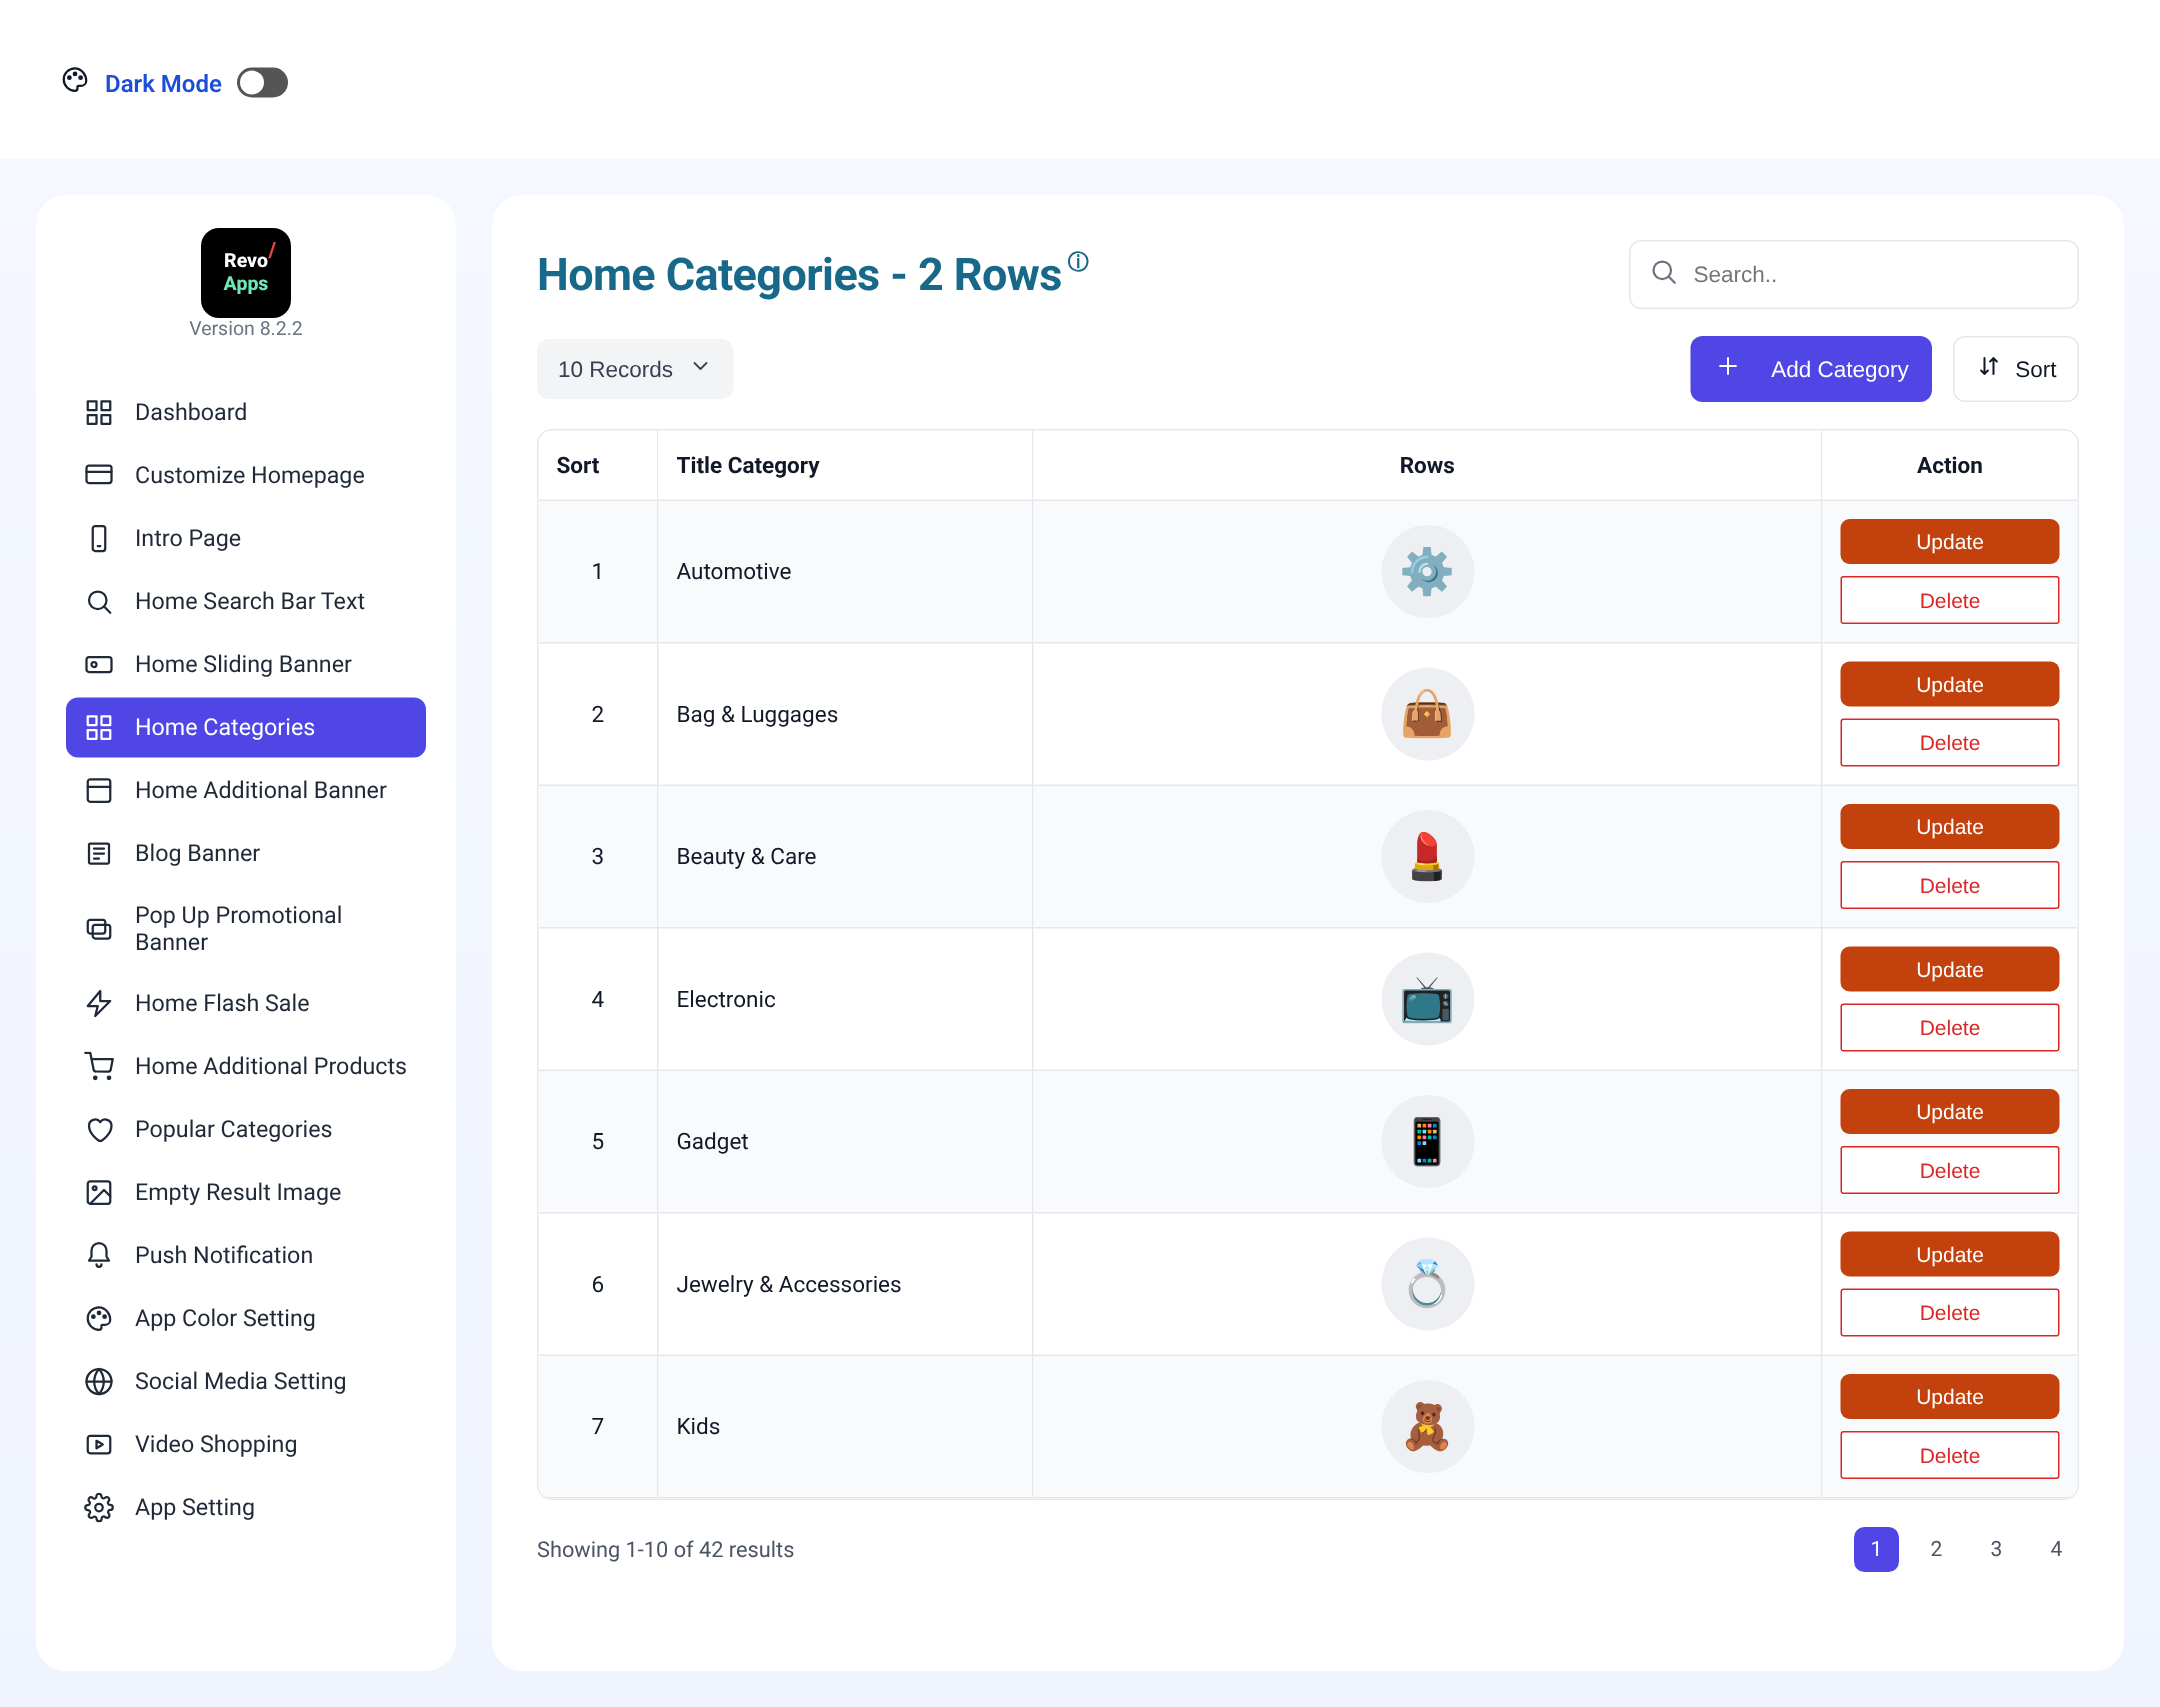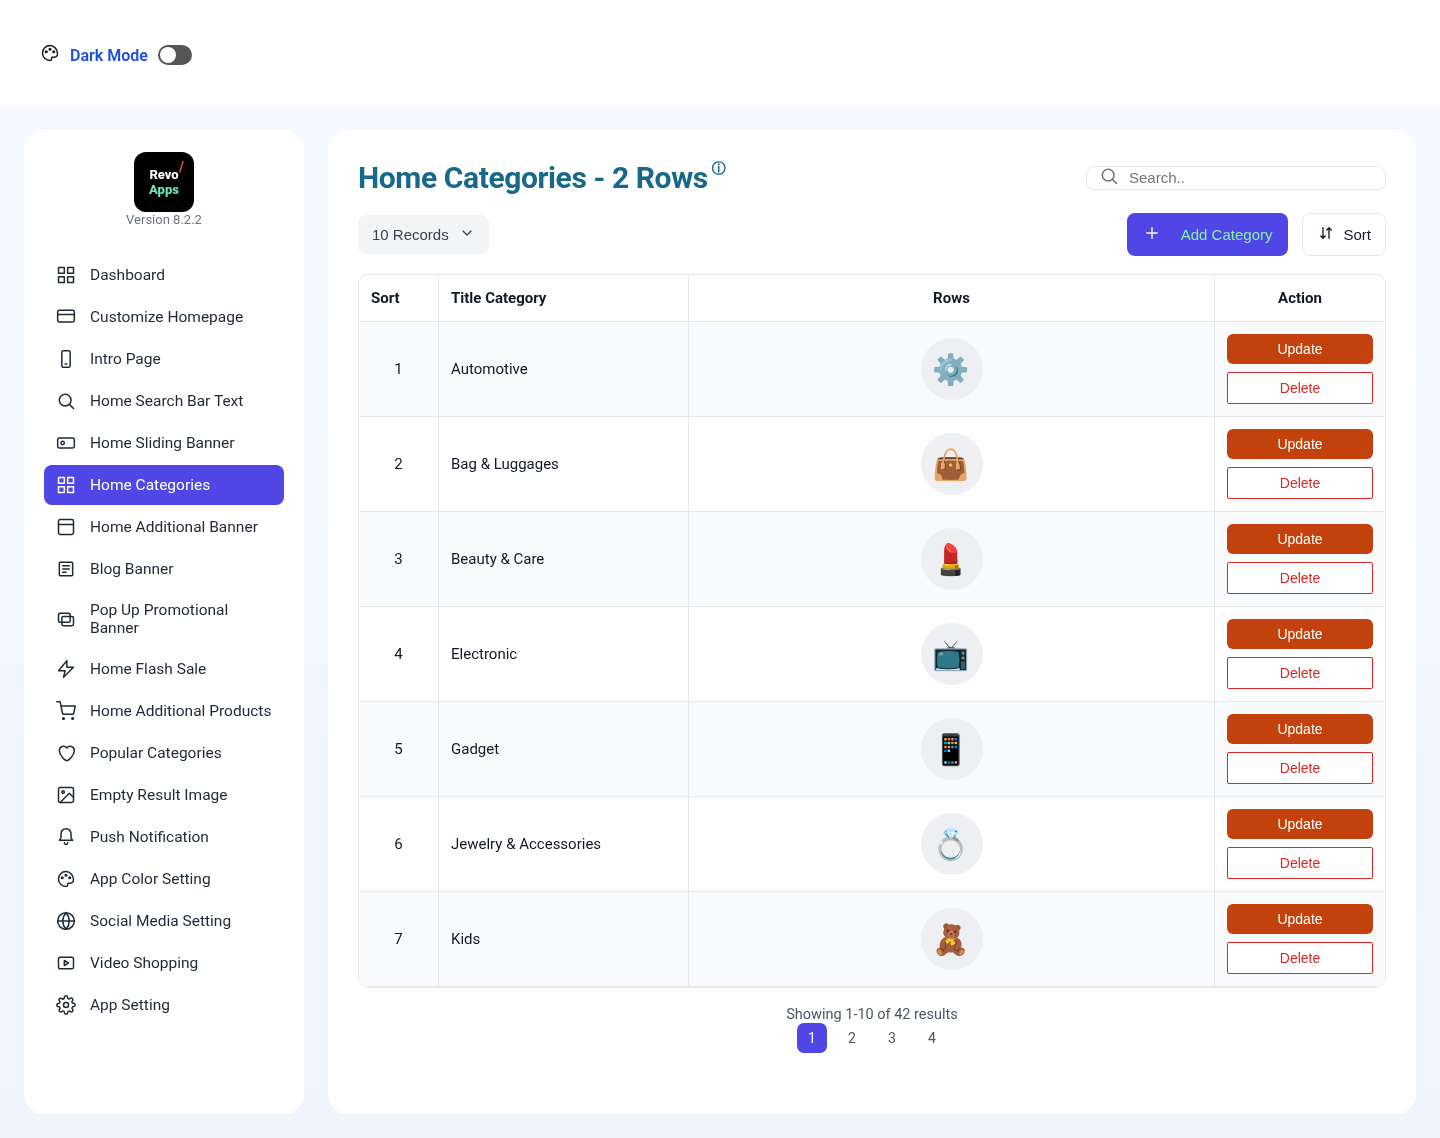--- a/index.html
+++ b/index.html
@@ -152,21 +152,21 @@
     font-size: 30px;
     font-weight: 700;
     letter-spacing: -0.4px;
   }
   .page-title sup { color: #18688A; font-size: 14px; vertical-align: top; margin-left: 4px; }
   .search-box {
     display: flex;
     align-items: center;
     gap: 10px;
     width: 300px;
-    height: 24px;
+    height: 46px;
     border: 1px solid #E5E7EB;
     border-radius: 8px;
     padding: 0 12px;
     color: #6B7280;
   }
   .search-box input {
     border: none;
     outline: none;
     font-size: 15px;
     width: 100%;
@@ -186,21 +186,21 @@
     font-size: 15px;
     color: #374151;
     display: flex;
     align-items: center;
     gap: 10px;
     cursor: pointer;
   }
   .right-actions { display: flex; gap: 14px; }
   .add-btn {
     background: #4F46E5;
-    color: #86efac;
+    color: #ffffff;
     border: none;
     border-radius: 8px;
     padding: 10px 16px;
     font-size: 15px;
     font-weight: 500;
     display: flex;
     align-items: center;
     gap: 20px;
     cursor: pointer;
   }
@@ -287,21 +287,20 @@
     font-weight: 500;
     cursor: pointer;
   }
   .footer {
     display: flex;
     justify-content: space-between;
     align-items: center;
     margin-top: 18px;
     font-size: 14.5px;
     color: #4B5563;
-    flex-direction: column;
   }
   .pagination { display: flex; gap: 10px; }
   .page-btn {
     width: 30px;
     height: 30px;
     border-radius: 7px;
     display: flex;
     align-items: center;
     justify-content: center;
     background: #fff;

